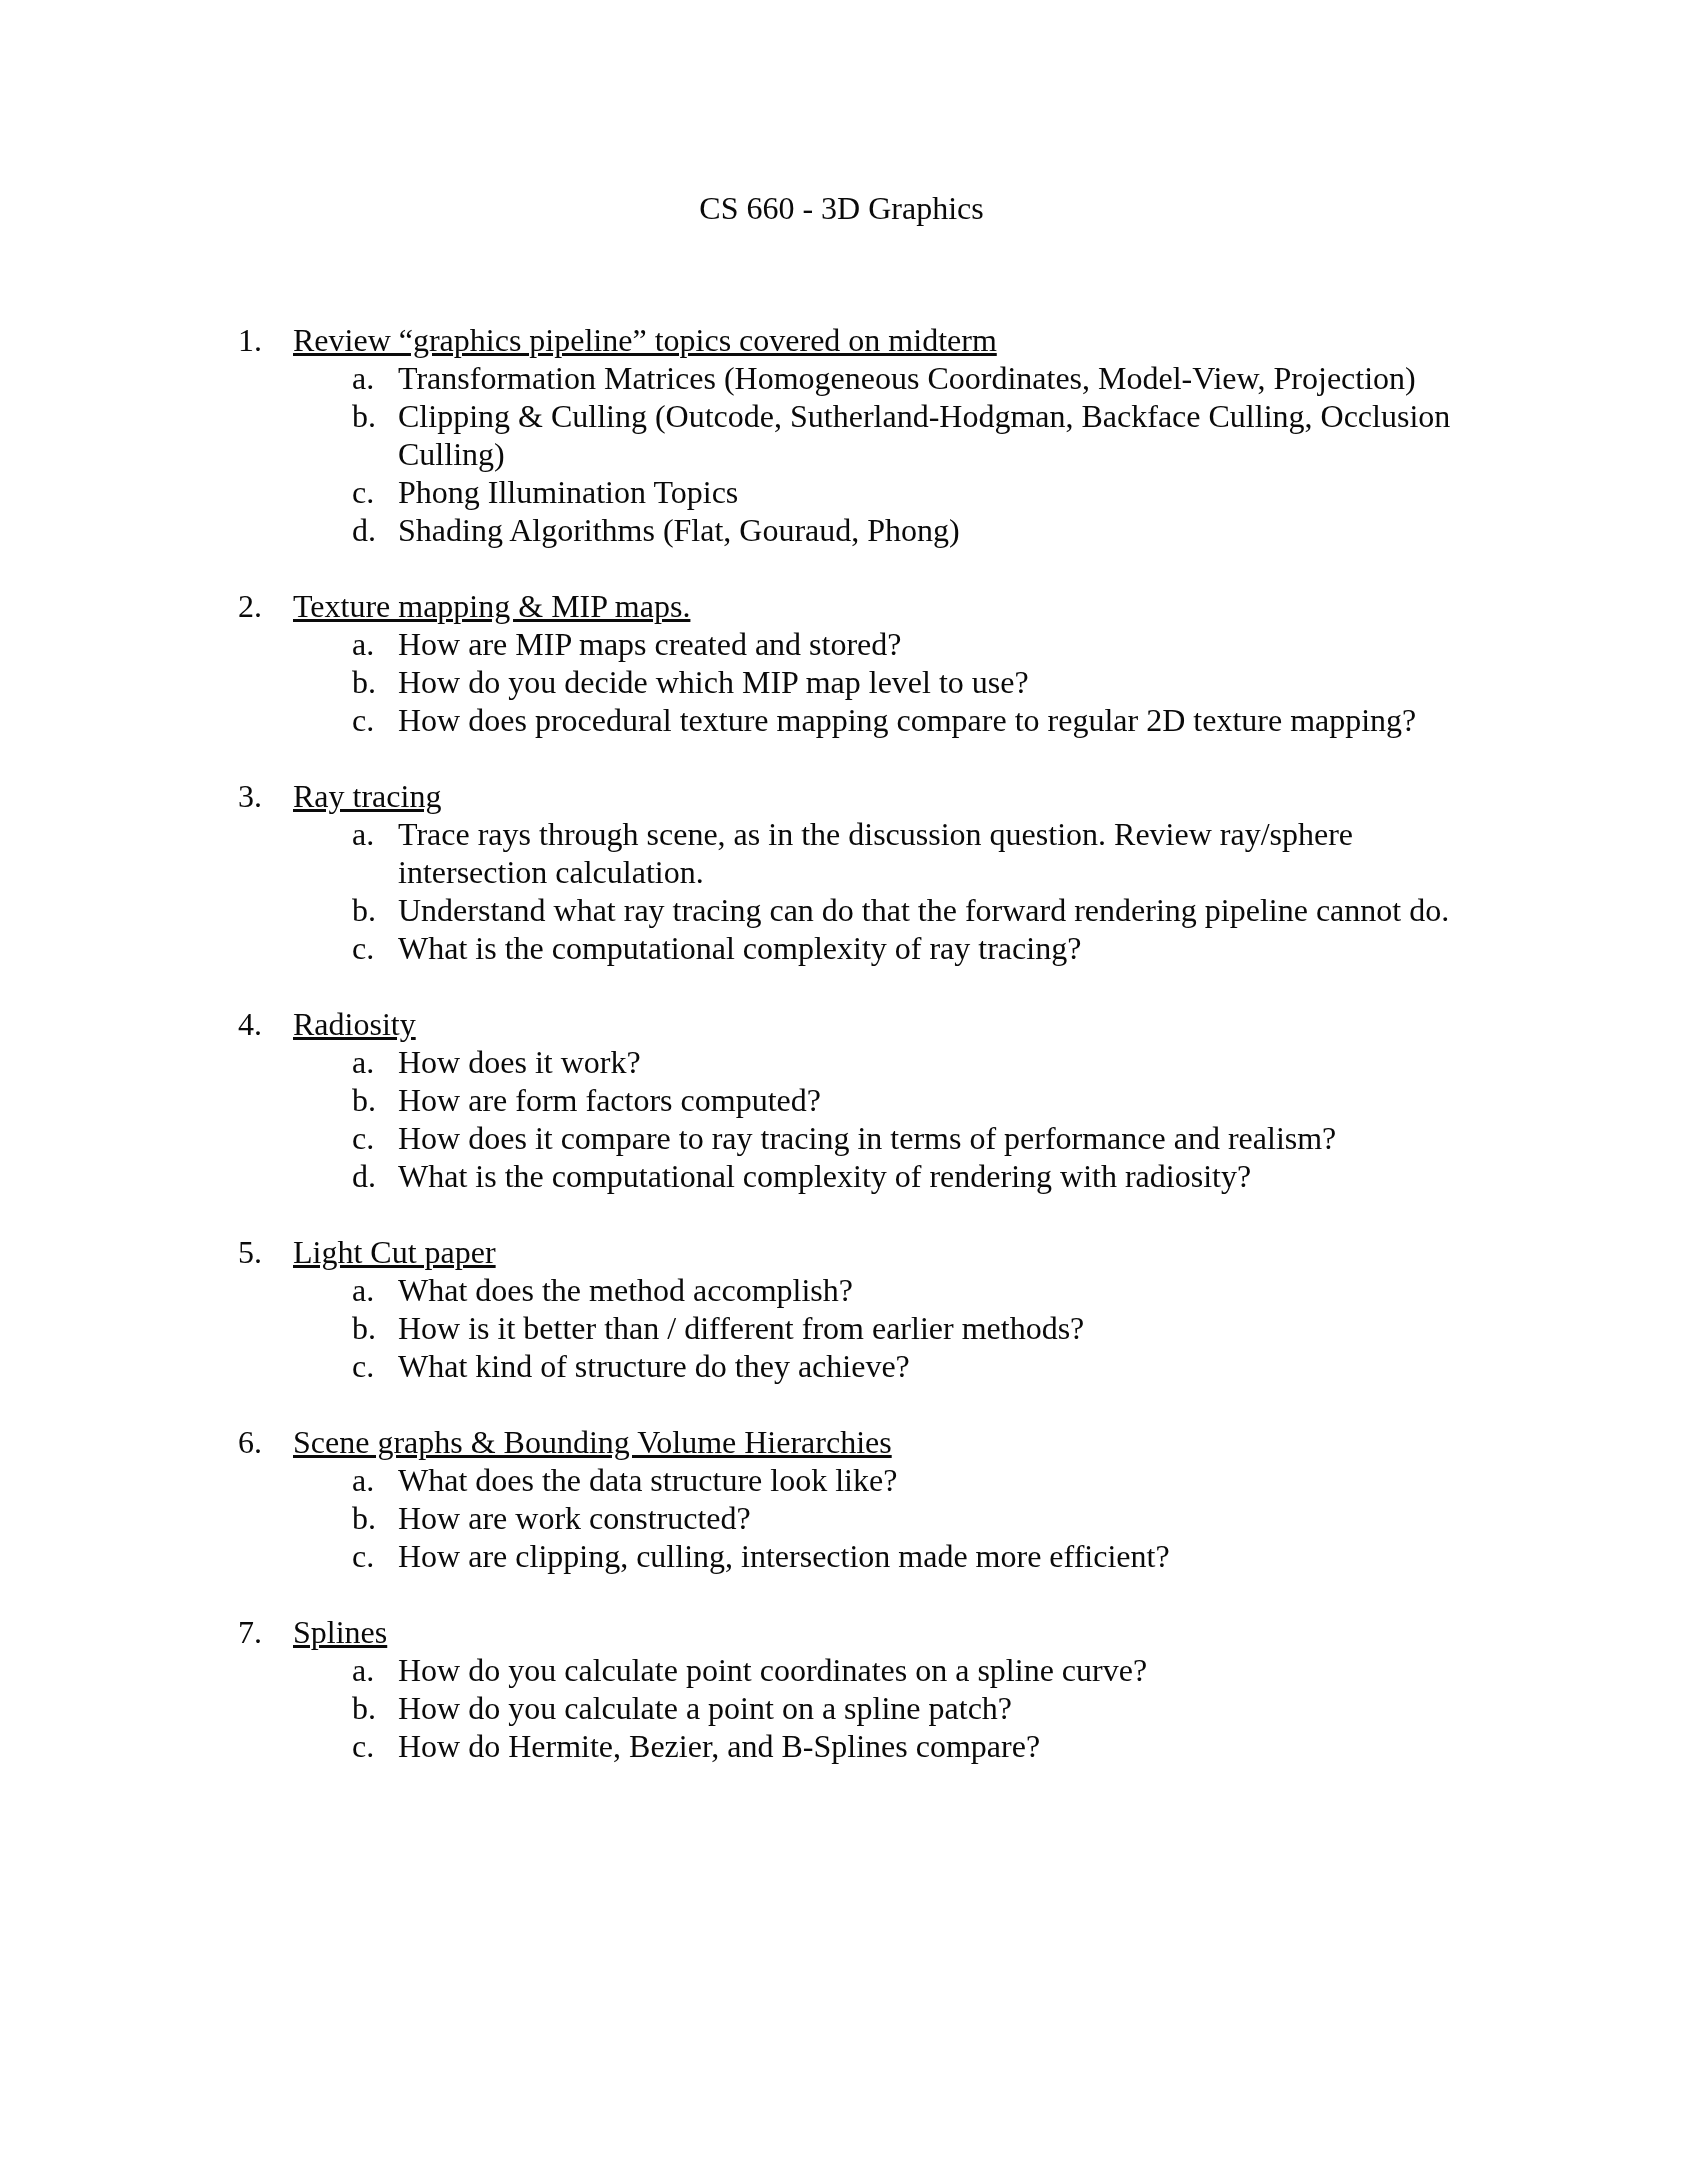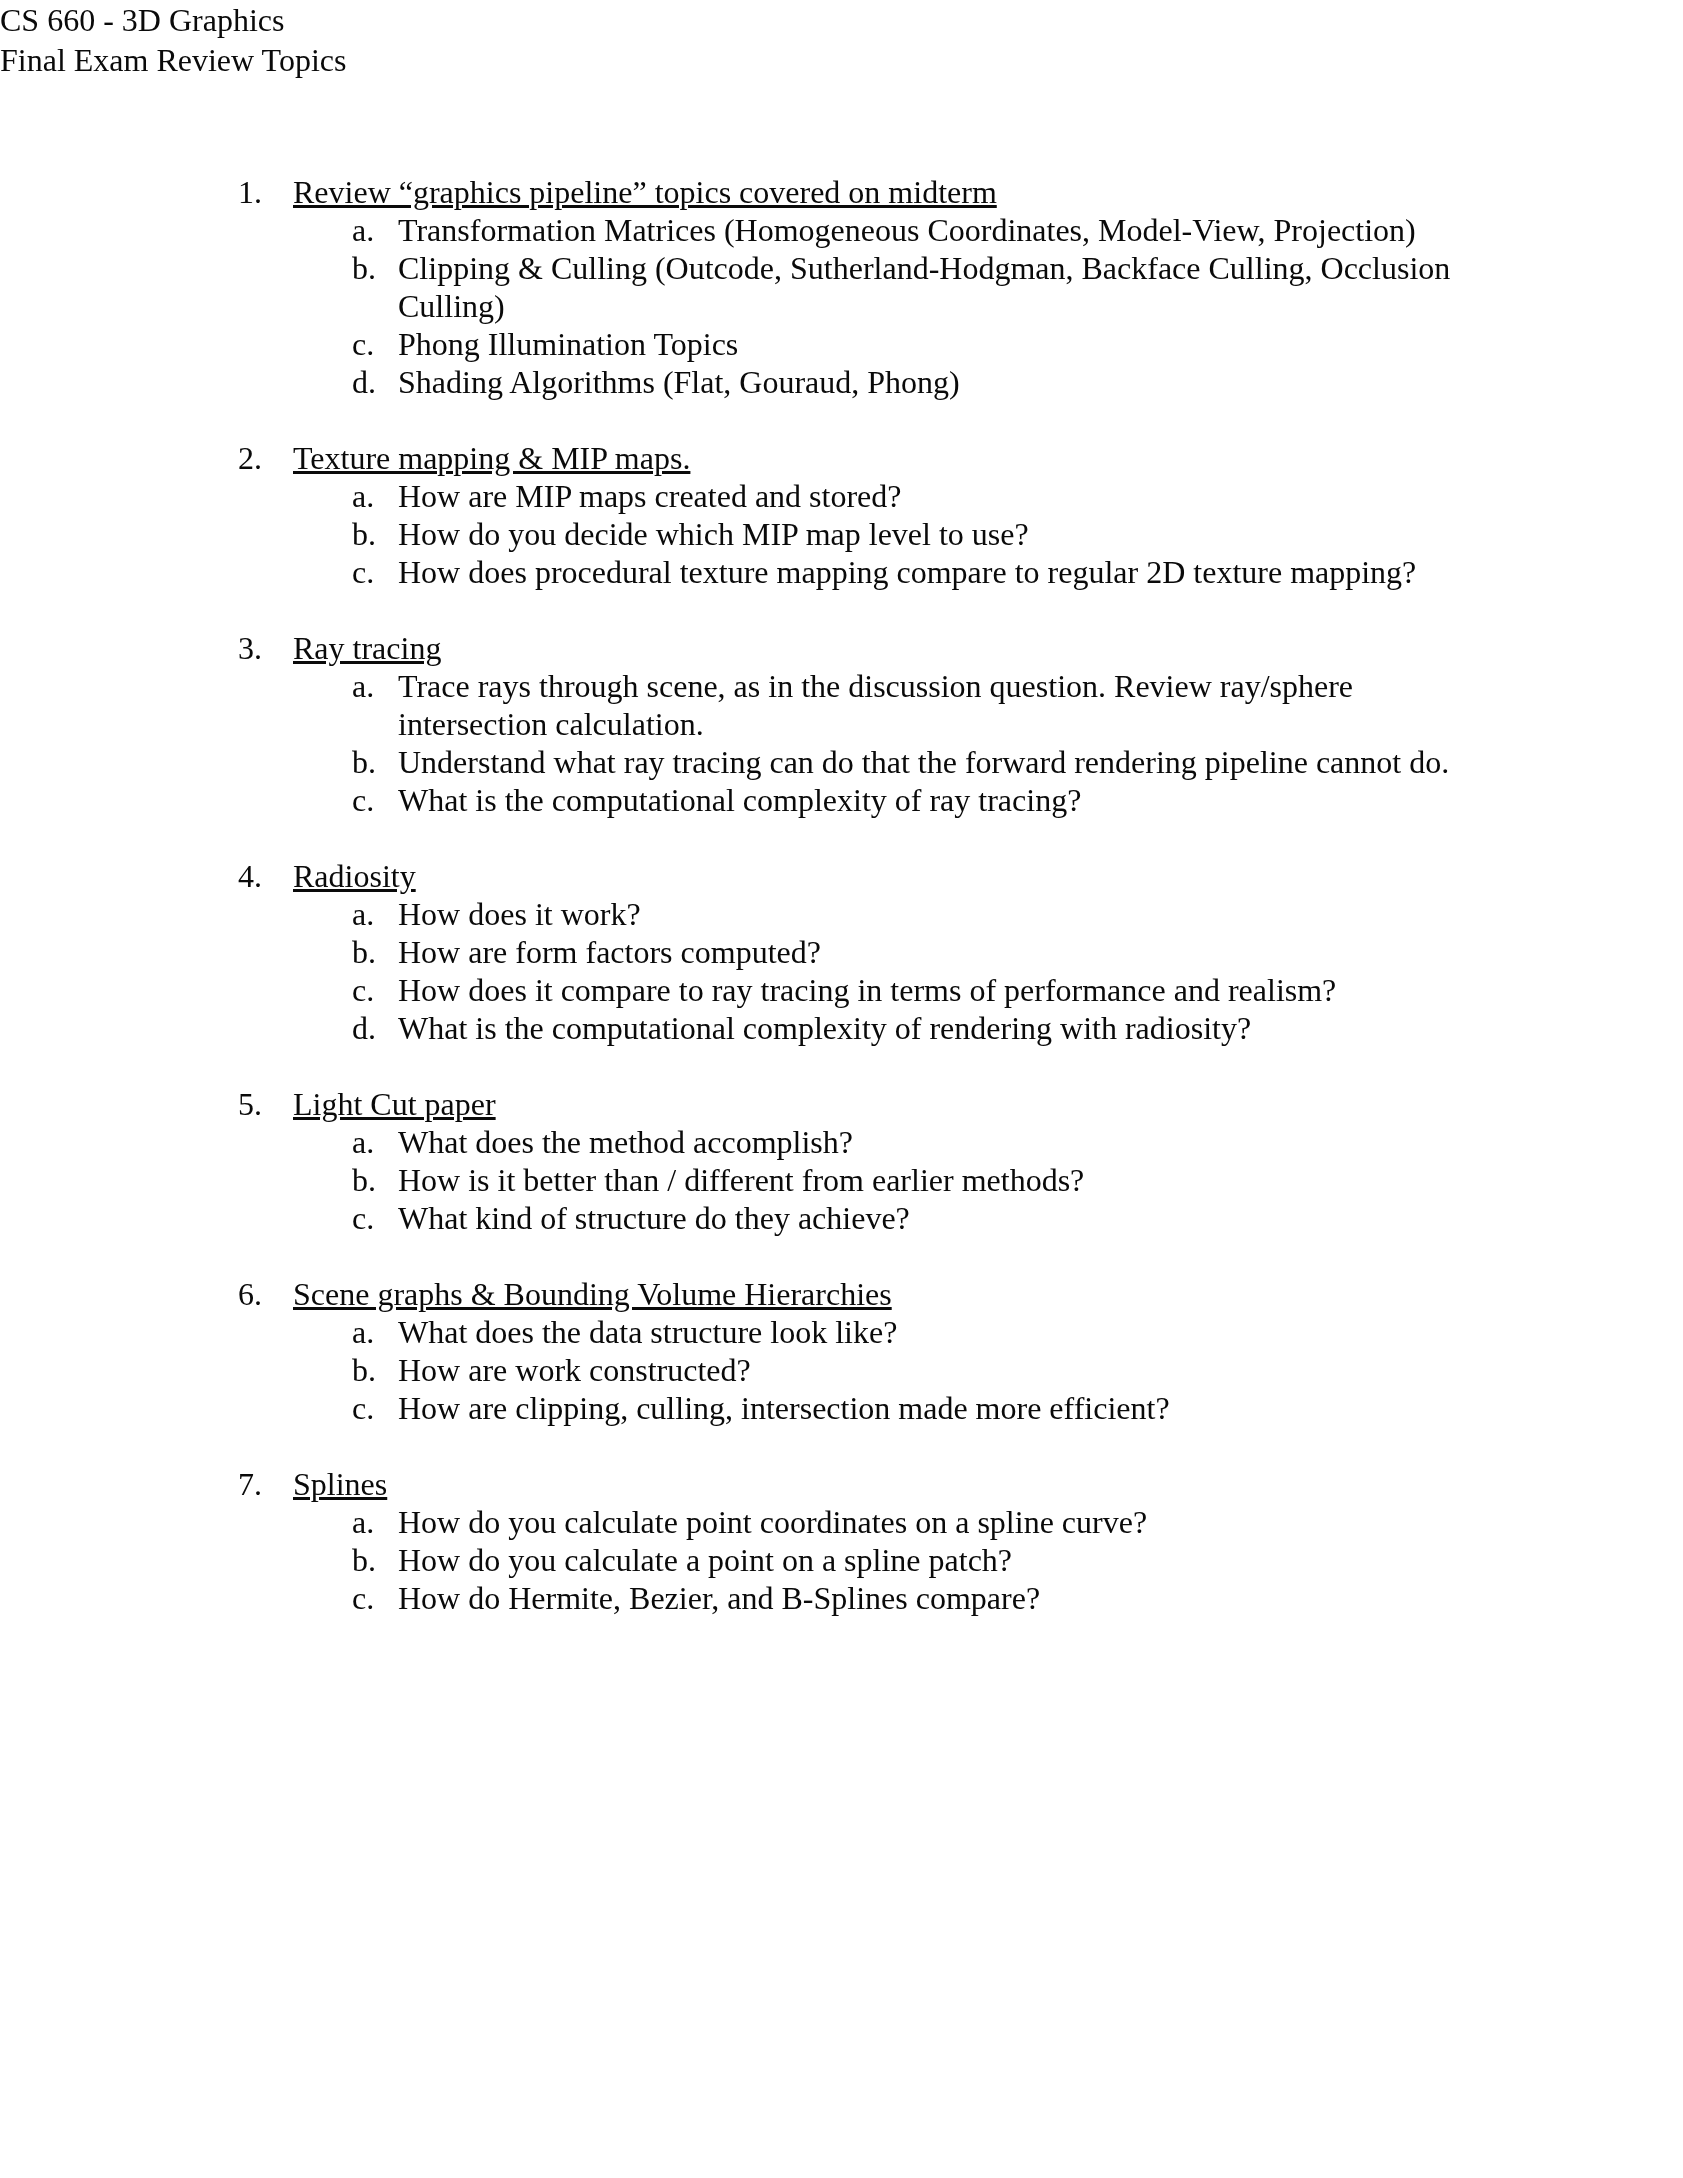--- a/index.html
+++ b/index.html
@@ -16,20 +16,22 @@
     line-height: 38px;
     color: #0a0a0a;
     -webkit-font-smoothing: antialiased;
   }
   .page {
     width: 1683px;
     height: 2178px;
     overflow: hidden;
   }
   .title-block {
+    padding-top: 188px;
+    text-align: center;
     line-height: 40px;
   }
   .doc {
     margin-top: 93px;
   }
   .section {
     margin-bottom: 38px;
   }
   .heading-row {
     display: flex;
@@ -57,21 +59,20 @@
     flex: 1;
   }
 </style>
 </head>
 <body>
 
 <div class="page">
 
   <div class="title-block">
     <div>CS 660 - 3D Graphics</div>
-    <div>Final Exam Review Topics</div>
   </div>
 
   <div class="doc">
 
     <div class="section">
       <div class="heading-row">
         <span class="num">1.</span>
         <span class="heading-text">Review “graphics pipeline” topics covered on midterm</span>
       </div>
       <div class="sub-row">

